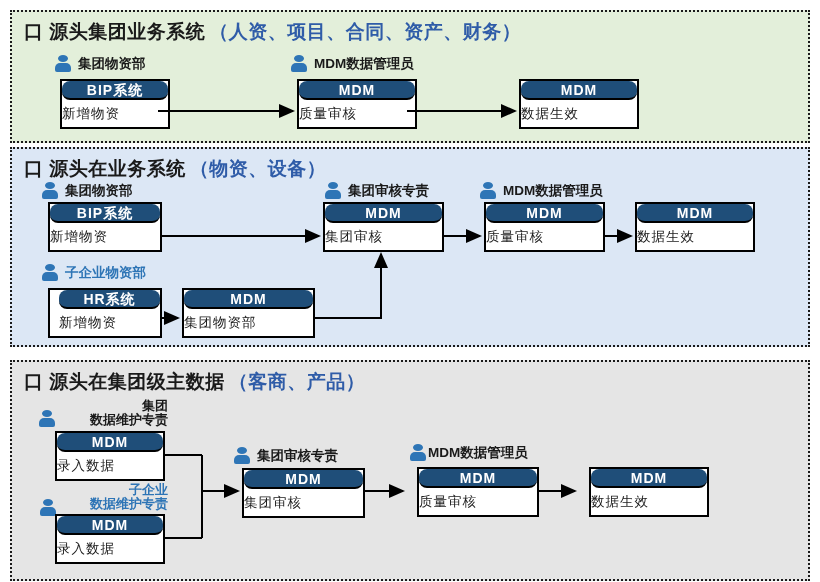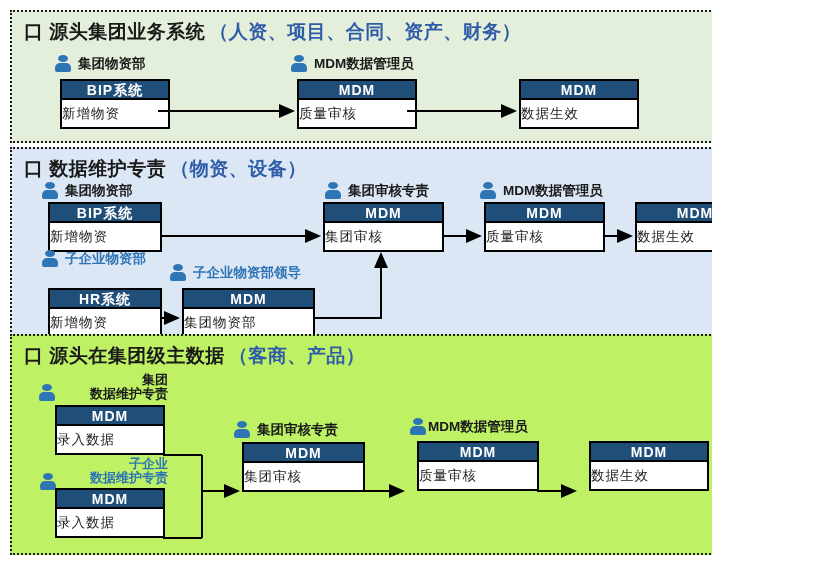--- a/index.html
+++ b/index.html
@@ -1,22 +1,22 @@
 <!DOCTYPE html>
 <html><head>
 <meta charset="utf-8">
 <style>
   * { margin:0; padding:0; box-sizing:border-box; }
   html,body { background:#fff; font-family:"Liberation Sans","DejaVu Sans",sans-serif; }
-  .canvas { position:relative; width:712px; height:582px; background:#fff; overflow:hidden; }
+  .canvas { position:relative; width:820px; height:582px; background:#fff; overflow:hidden; }
 
   .panel { position:absolute; left:10px; width:800px; border:2px dotted #1a1a1a; }
   .panel-top    { top:10px;  height:133px; background:#e3efda; }
   .panel-mid    { top:147px; height:200px; background:#dce7f5; }
-  .panel-bottom { top:334px; height:221px; background:#bef264;text-decoration:underline; }
+  .panel-bottom { top:360px; height:221px; background:#e5e5e5;text-decoration:underline; }
 
   .panel-title { position:absolute; left:12px; top:7px; font-size:19px; font-weight:bold;
                  color:#1a1a1a; white-space:nowrap; letter-spacing:0.5px; }
   .panel-title .t-blue { color:#2f5ca8; margin-left:4px; }
 
   .actor { position:absolute; display:flex; align-items:center; white-space:nowrap; }
   .actor-label { font-size:13.5px; font-weight:bold; color:#1a1a1a; margin-left:7px; line-height:17px; }
   .actor-label.blue { color:#2e75b6; }
 
   .person-icon { position:relative; display:inline-block; width:16px; height:17px; flex:0 0 16px; }
@@ -24,21 +24,21 @@
                          background:#2e75b6; border-radius:50%; }
   .person-icon::after  { content:""; position:absolute; left:0;  top:8px; width:16px; height:9px;
                          background:#2e75b6; border-radius:5px 5px 2px 2px; }
 
   .stacked-label { position:absolute; text-align:right; font-size:13px; font-weight:bold;
                    color:#1a1a1a; line-height:14px; white-space:nowrap; }
   .stacked-label.blue { color:#2e75b6; }
 
   .flowbox { position:absolute; border:2px solid #000; background:#fff; }
   .fb-header { height:19px; background:#1f4e79; color:#fff; font-size:14px; font-weight:bold;
-               text-align:center; line-height:19px; border-bottom:2px solid #000; letter-spacing:1px; }
+               text-align:center; line-height:19px; border-bottom:2px solid #000; letter-spacing:1px;border-radius:8px; }
   .fb-body { height:27px; background:#fff; color:#1a1a1a; font-size:13.5px; text-align:left;
              line-height:27px; letter-spacing:1px; }
 
   .connectors { position:absolute; left:0; top:0; width:820px; height:582px;
                 pointer-events:none; z-index:6; }
 </style>
 </head>
 <body>
 
 <div class="canvas">
@@ -66,21 +66,21 @@
       <div class="fb-body">质量审核</div>
     </div>
     <div class="flowbox" style="left:507px; top:67px; width:120px;">
       <div class="fb-header">MDM</div>
       <div class="fb-body">数据生效</div>
     </div>
   </section>
 
   <section class="panel panel-mid">
     <div class="panel-title">
-      <span>口 数据维护专责</span><span class="t-blue">（物资、设备）</span>
+      <span>口 源头在业务系统</span><span class="t-blue">（物资、设备）</span>
     </div>
 
     <div class="actor" style="left:30px; top:33px;">
       <span class="person-icon"></span>
       <span class="actor-label">集团物资部</span>
     </div>
     <div class="actor" style="left:313px; top:33px;">
       <span class="person-icon"></span>
       <span class="actor-label">集团审核专责</span>
     </div>
@@ -99,30 +99,26 @@
     </div>
     <div class="flowbox" style="left:472px; top:53px; width:121px;">
       <div class="fb-header">MDM</div>
       <div class="fb-body">质量审核</div>
     </div>
     <div class="flowbox" style="left:623px; top:53px; width:120px;">
       <div class="fb-header">MDM</div>
       <div class="fb-body">数据生效</div>
     </div>
 
-    <div class="actor" style="left:30px; top:101px;">
+    <div class="actor" style="left:30px; top:115px;">
       <span class="person-icon"></span>
       <span class="actor-label blue">子企业物资部</span>
     </div>
-    <div class="actor" style="left:158px; top:115px;">
-      <span class="person-icon"></span>
-      <span class="actor-label blue">子企业物资部领导</span>
-    </div>
 
-    <div class="flowbox" style="left:36px; top:139px; width:114px;">
+    <div class="flowbox" style="left:36px; top:139px; width:114px;padding-left:9px;">
       <div class="fb-header">HR系统</div>
       <div class="fb-body">新增物资</div>
     </div>
     <div class="flowbox" style="left:170px; top:139px; width:133px;">
       <div class="fb-header">MDM</div>
       <div class="fb-body">集团物资部</div>
     </div>
   </section>
 
   <section class="panel panel-bottom">

